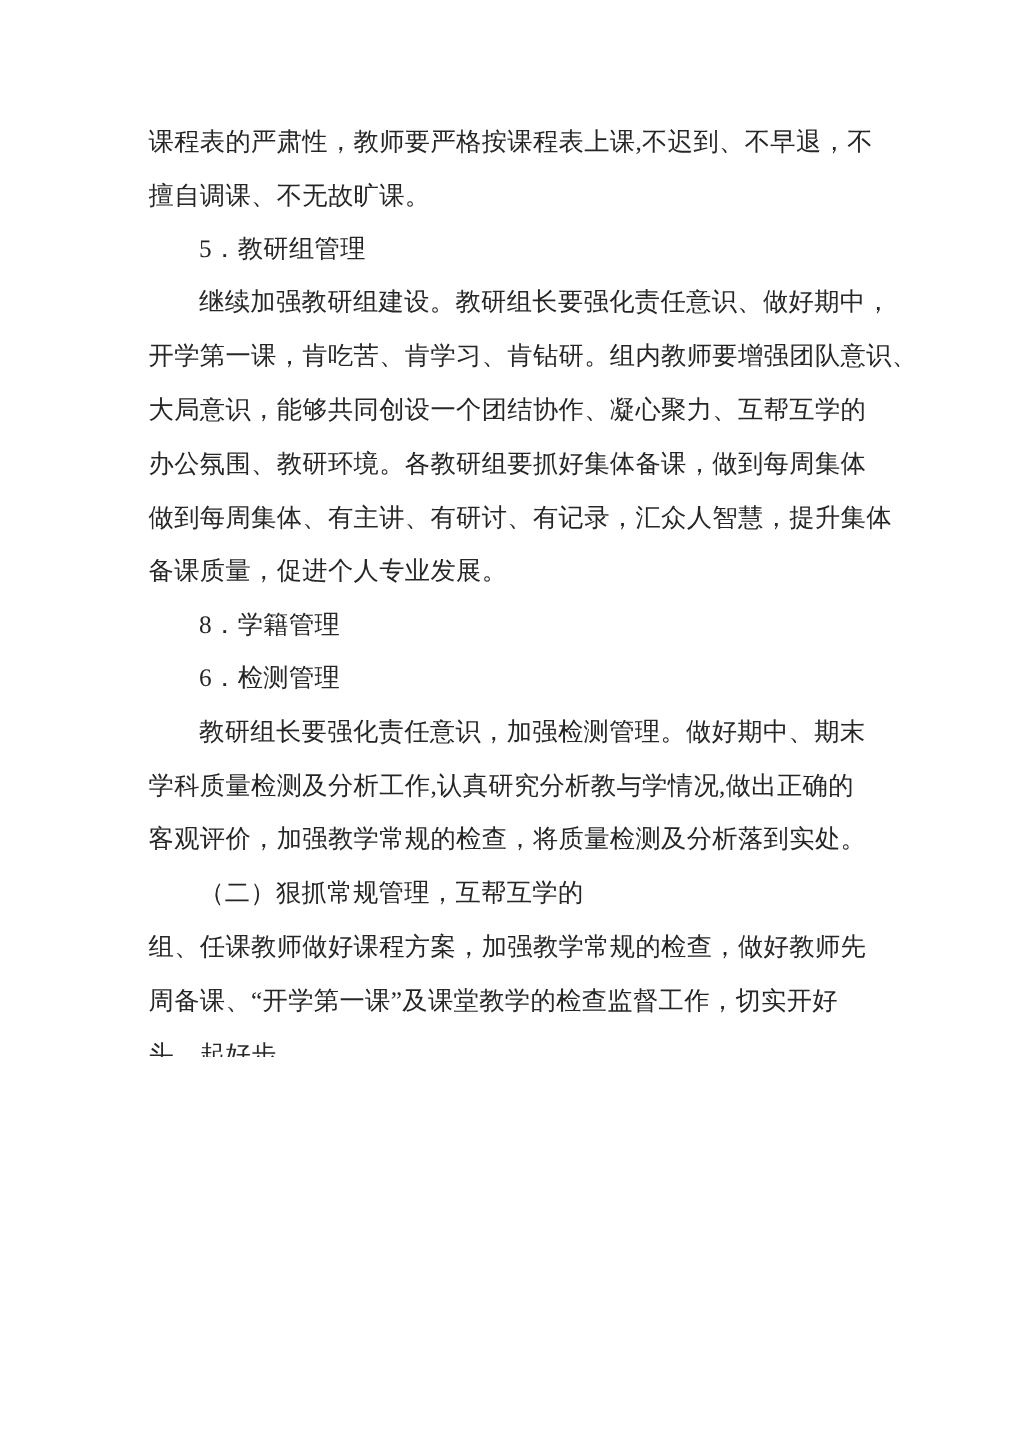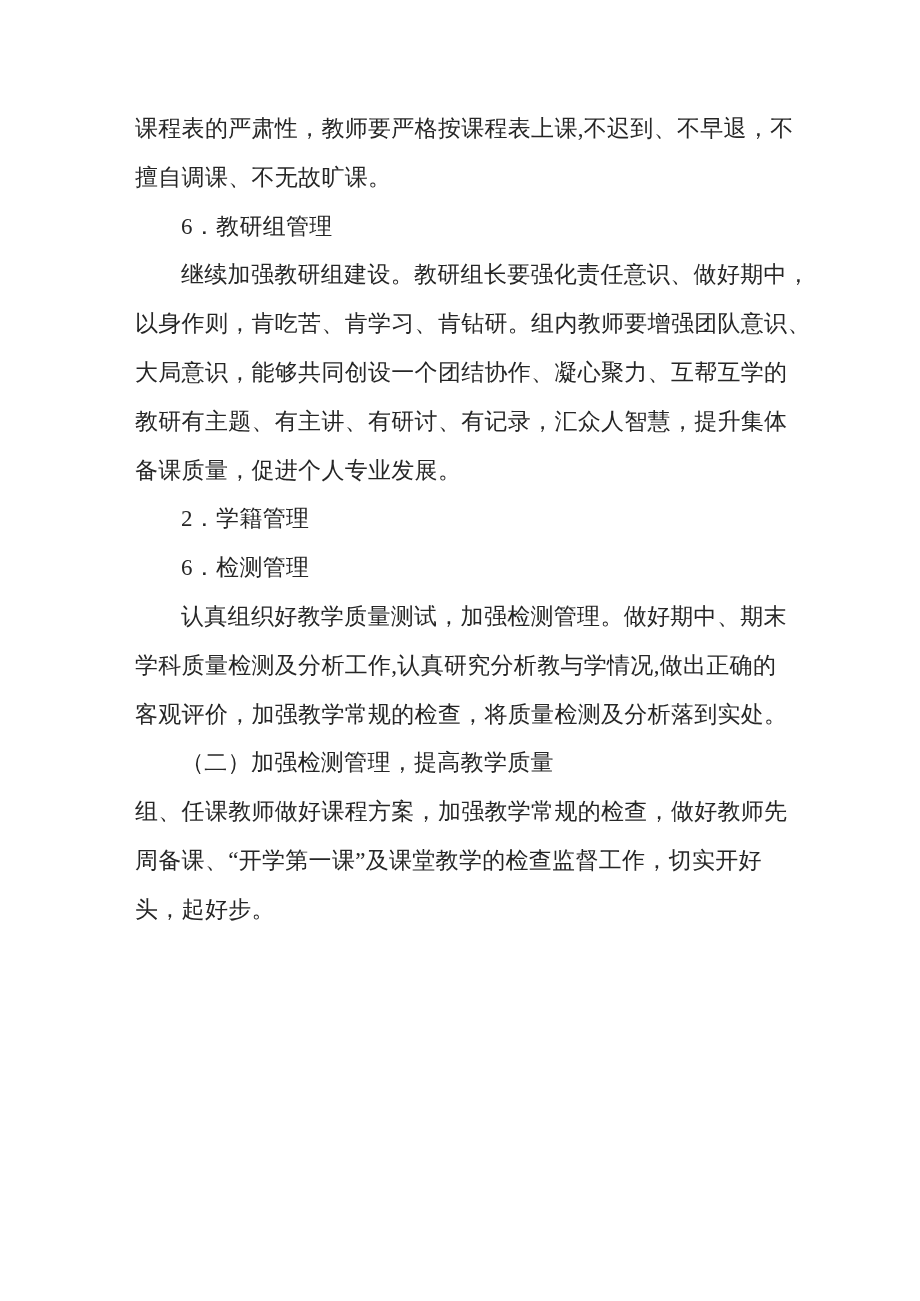--- a/index.html
+++ b/index.html
@@ -38,48 +38,49 @@
 
 <div class="page">
   <div class="text-block">
 
     <div class="paragraph">
       <div class="line">课程表的严肃性，教师要严格按课程表上课,不迟到、不早退，不</div>
       <div class="line">擅自调课、不无故旷课。</div>
     </div>
 
     <div class="paragraph">
-      <div class="line indent">6．教研组管理</div>
+      <div class="line indent">5．教研组管理</div>
     </div>
 
     <div class="paragraph">
       <div class="line indent">继续加强教研组建设。教研组长要强化责任意识、做好期中，</div>
-      <div class="line">以身作则，肯吃苦、肯学习、肯钻研。组内教师要增强团队意识、</div>
+      <div class="line">开学第一课，肯吃苦、肯学习、肯钻研。组内教师要增强团队意识、</div>
       <div class="line">大局意识，能够共同创设一个团结协作、凝心聚力、互帮互学的</div>
-      <div class="line">教研有主题、有主讲、有研讨、有记录，汇众人智慧，提升集体</div>
+      <div class="line">办公氛围、教研环境。各教研组要抓好集体备课，做到每周集体</div>
+      <div class="line">做到每周集体、有主讲、有研讨、有记录，汇众人智慧，提升集体</div>
       <div class="line">备课质量，促进个人专业发展。</div>
     </div>
 
     <div class="paragraph">
-      <div class="line indent">2．学籍管理</div>
+      <div class="line indent">8．学籍管理</div>
     </div>
 
 
     <div class="paragraph">
       <div class="line indent">6．检测管理</div>
     </div>
 
     <div class="paragraph">
-      <div class="line indent">认真组织好教学质量测试，加强检测管理。做好期中、期末</div>
+      <div class="line indent">教研组长要强化责任意识，加强检测管理。做好期中、期末</div>
       <div class="line">学科质量检测及分析工作,认真研究分析教与学情况,做出正确的</div>
       <div class="line">客观评价，加强教学常规的检查，将质量检测及分析落到实处。</div>
     </div>
 
     <div class="paragraph">
-      <div class="line indent">（二）加强检测管理，提高教学质量</div>
+      <div class="line indent">（二）狠抓常规管理，互帮互学的</div>
     </div>
 
     <div class="paragraph">
       <div class="line">组、任课教师做好课程方案，加强教学常规的检查，做好教师先</div>
       <div class="line">周备课、“开学第一课”及课堂教学的检查监督工作，切实开好</div>
       <div class="line">头，起好步。</div>
     </div>
 
   </div>
 </div>

